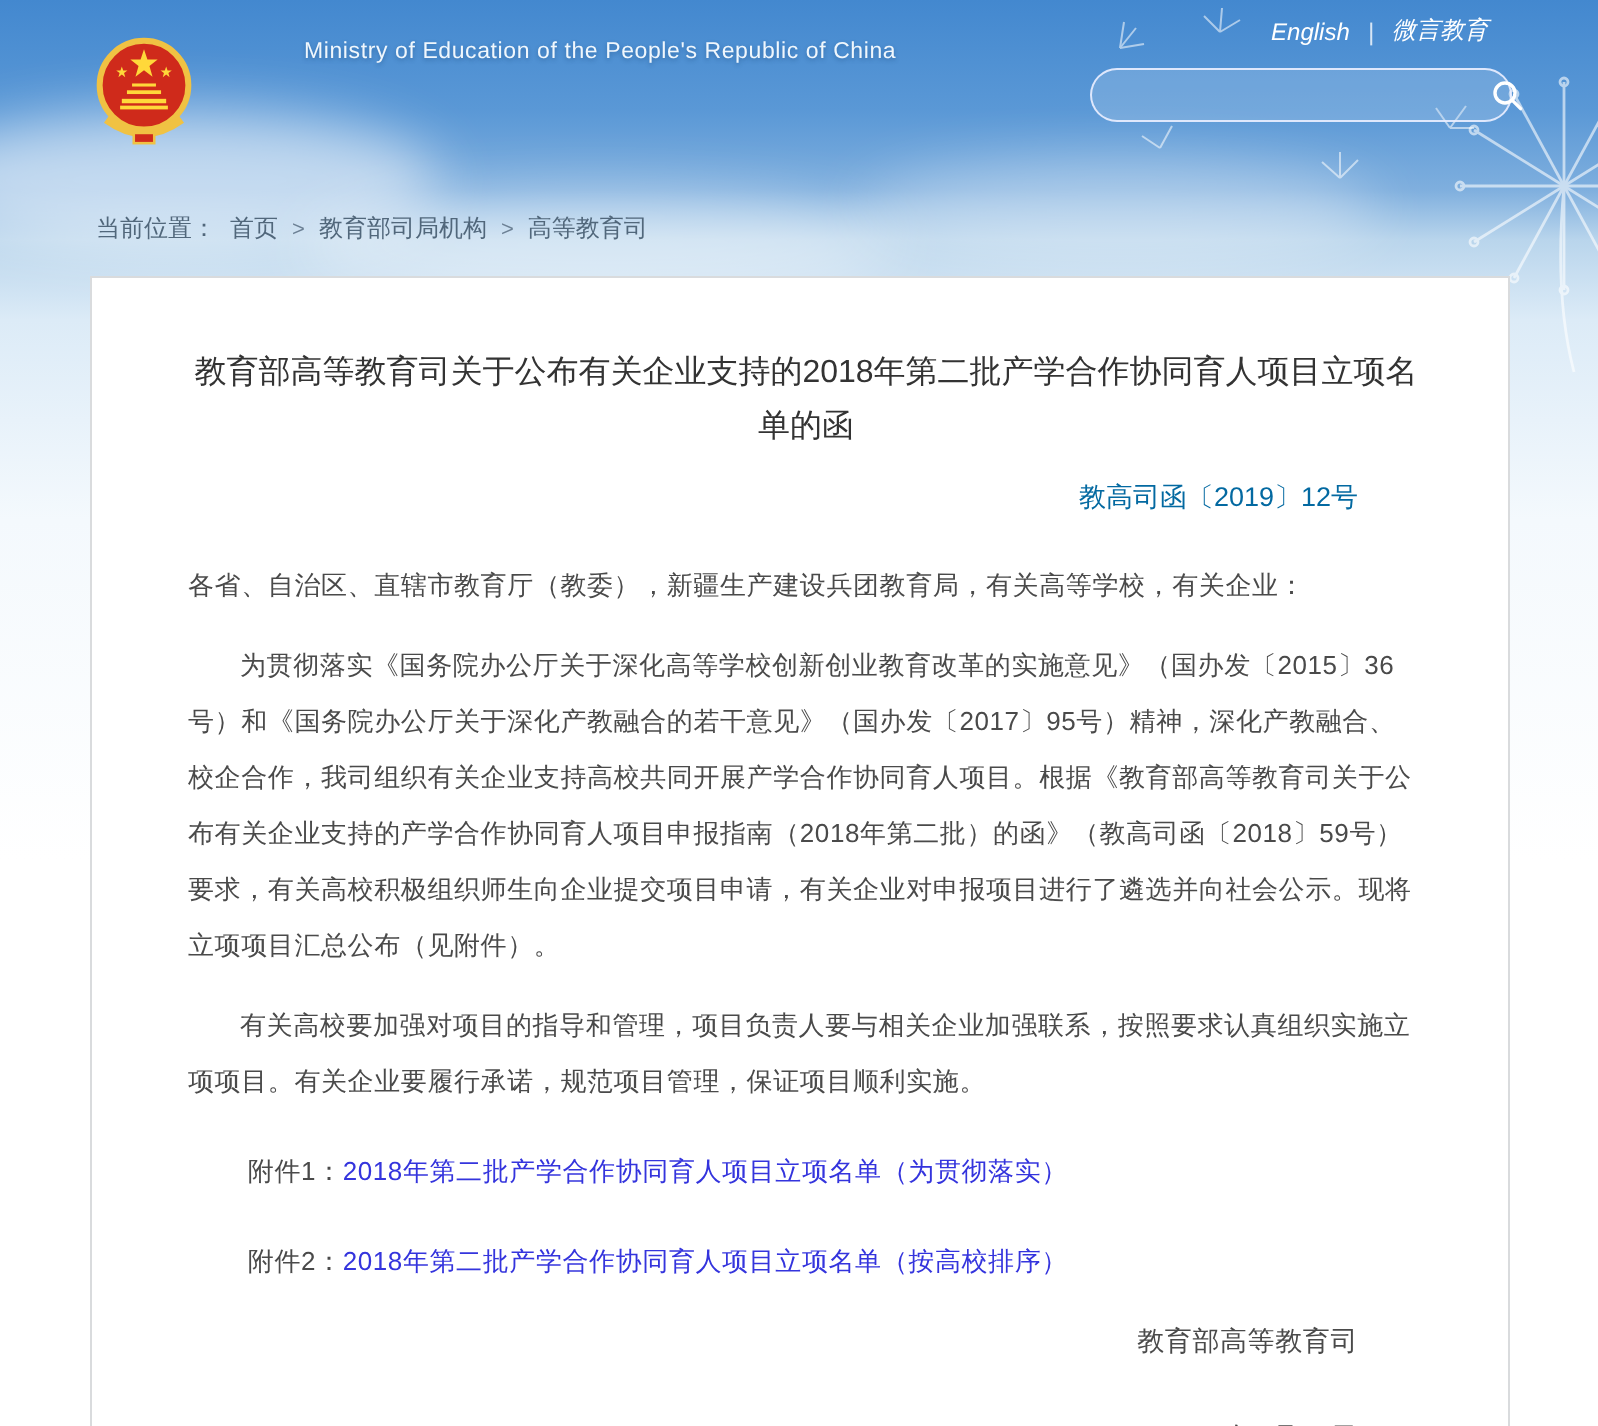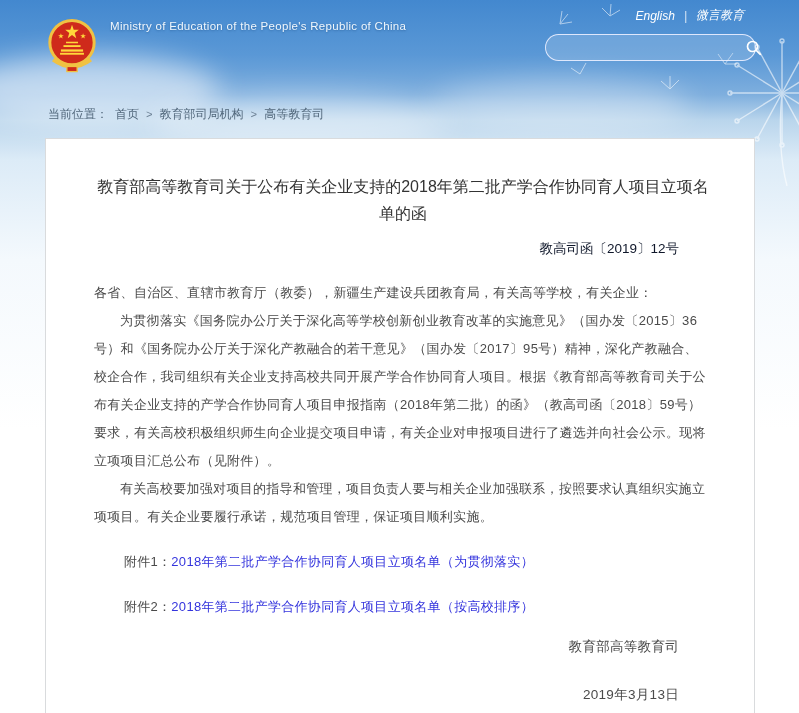--- a/index.html
+++ b/index.html
@@ -24,51 +24,51 @@
   .dandelion.big { right:-38px; top:18px; }
   .seeds { position:absolute; left:540px; top:4px; opacity:.55; pointer-events:none; }
 
   
   .site-header { position:absolute; top:0; left:0; width:799px; height:138px; }
   .logo-area { position:absolute; left:46px; top:17px; display:flex; align-items:flex-start; cursor:pointer; }
   .titles { margin-left:12px; }
   .site-title { font-size:30px; font-weight:bold; color:#ffffff; letter-spacing:3px;
                 text-shadow:0 2px 3px rgba(25,70,125,.5); line-height:38px; }
   .site-subtitle { font-size:11.5px; color:#f0f7fd; margin-top:3px; letter-spacing:.3px;
-                   text-shadow:0 1px 2px rgba(25,70,125,.45); }
+                   text-shadow:0 1px 2px rgba(25,70,125,.45);margin-left:42px; }
 
   .top-links { position:absolute; top:7px; right:55px; display:flex; align-items:center;
                gap:9px; font-size:12px; color:#ffffff;font-style:italic; }
   .top-links a { color:#ffffff; text-decoration:none; cursor:pointer; }
   .top-links .sep { color:#d7e6f5; }
 
   .search-box { position:absolute; top:34px; left:545px; width:211px; height:27px;
                 border:1px solid rgba(235,238,255,.9); border-radius:14px;
                 background:rgba(190,215,240,.25); display:flex; align-items:center; }
   .search-input { flex:1; height:100%; background:transparent; border:none; outline:none;
                   padding:0 12px; font-size:13px; color:#fff; }
   .search-btn { width:30px; height:25px; border:none; background:transparent; cursor:pointer;
                 display:flex; align-items:center; justify-content:center; }
 
   .breadcrumb { position:absolute; top:106px; left:48px; font-size:12px; color:#51677b;
-                display:flex; align-items:center; gap:7px;font-family:Liberation Mono, monospace; }
+                display:flex; align-items:center; gap:7px; }
   .breadcrumb a { color:#51677b; text-decoration:none; cursor:pointer; }
   .breadcrumb .sep { color:#6c8094; font-size:11px; }
 
   
   .content-card { position:absolute; left:45px; top:138px; width:710px; height:600px;
                   background:#ffffff; border:1px solid #d9dbdd; padding:32px 48px 0 48px; }
 
   .doc-title { width:618px; margin:2px auto 0; font-size:16px; font-weight:normal; color:#333333;
                text-align:center; line-height:27px; }
-  .doc-number { margin-top:13px; font-size:13.5px; color:#0f172a; text-align:right; padding-right:27px; }
+  .doc-number { margin-top:13px; font-size:13.5px; color:#0369a1; text-align:right; padding-right:27px; }
 
   .doc-body { margin-top:21px; font-size:13px; color:#4a4a4a; line-height:28px; letter-spacing:.3px; }
   .salutation { }
-  .para { text-indent:2em; margin-top:0; }
+  .para { text-indent:2em; margin-top:12px; }
   .attachment { margin-top:17px; text-indent:2.3em; }
   .attachment .att-link { color:#3434dd; text-decoration:none; cursor:pointer; }
   .signature { margin-top:12px; text-align:right; padding-right:27px; font-size:13.5px; color:#4a4a4a; }
   .doc-date { margin-top:20px; text-align:right; padding-right:27px; font-size:13.5px; color:#4a4a4a; }
 </style>
 </head>
 <body>
 
 <div class="cloud c1"></div>
 <div class="cloud c2"></div>

